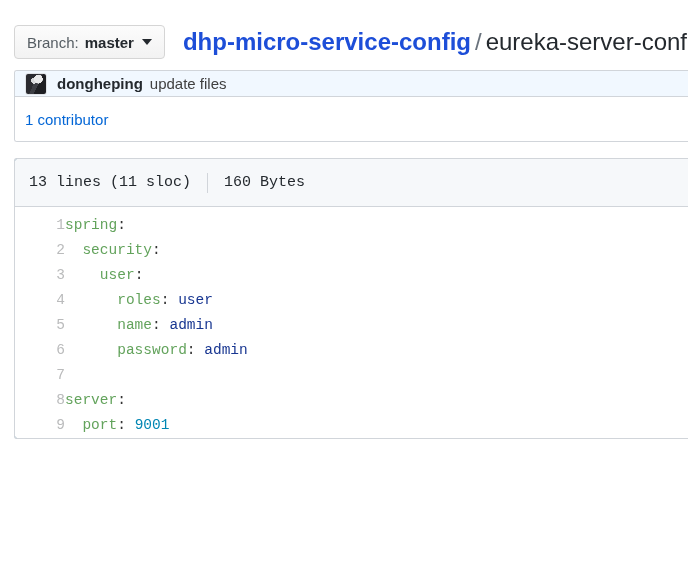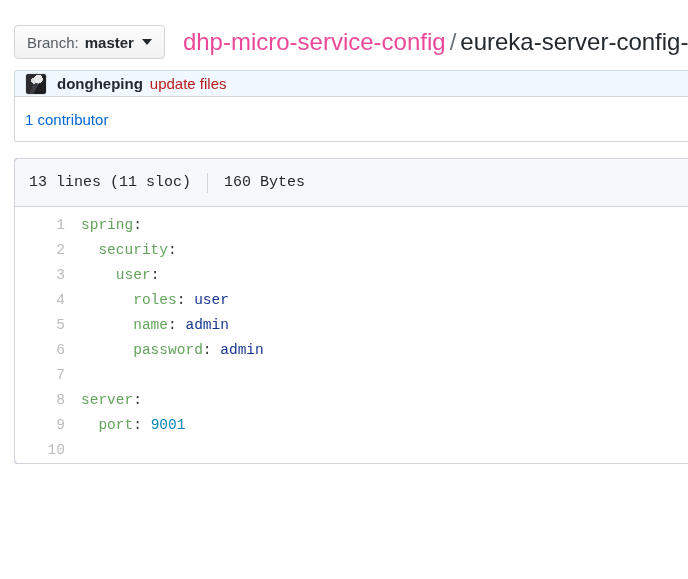--- a/index.html
+++ b/index.html
@@ -65,22 +65,22 @@
   }
 
   .breadcrumb {
     margin-left: 18px;
     font-size: 24px;
     line-height: 30px;
     white-space: nowrap;
     overflow: hidden;
   }
   .breadcrumb .repo-link {
-    color: #ec4899;
-    font-weight: 400;
+    color: #1d4ed8;
+    font-weight: 700;
     text-decoration: none;
     cursor: pointer;
   }
   .breadcrumb .sep {
     color: #6a737d;
     font-weight: 300;
     margin: 0 4px;
   }
   .breadcrumb .final-name {
     color: #24292e;
@@ -121,21 +121,21 @@
   .commit-author {
     margin-left: 10px;
     font-size: 15px;
     font-weight: 700;
     color: #24292e;
     cursor: pointer;
   }
   .commit-message {
     margin-left: 7px;
     font-size: 15px;
-    color: #b91c1c;
+    color: #404040;
   }
 
   .contributor-row {
     background: #ffffff;
     padding: 5px 10px;
     box-sizing: border-box;
     height: 44px;
     display: flex;
     align-items: center;
   }
@@ -202,21 +202,21 @@
     color: #babbbc;
     user-select: none;
     cursor: pointer;
     white-space: nowrap;
   }
   td.line-code {
     padding-left: 18px;
     white-space: pre;
     color: #24292e;
   }
-  .tok-key   { color: #63a35c; margin-left: 16px; }
+  .tok-key   { color: #63a35c; }
   .tok-punc  { color: #333333; }
   .tok-str   { color: #183691; }
   .tok-num   { color: #0086b3; margin-top: 9px; }
 </style>
 </head>
 <body>
 
 <div class="page">
 
   <div class="file-header">
@@ -287,23 +287,19 @@
               <td class="line-code">&nbsp;</td>
             </tr>
             <tr>
               <td class="line-num">8</td>
               <td class="line-code"><span class="tok-key">server</span><span class="tok-punc">:</span></td>
             </tr>
             <tr>
               <td class="line-num">9</td>
               <td class="line-code">  <span class="tok-key">port</span><span class="tok-punc">: </span><span class="tok-num">9001</span></td>
             </tr>
-            <tr>
-              <td class="line-num">10</td>
-              <td class="line-code">&nbsp;</td>
-            </tr>
           </tbody>
       </table>
     </div>
 
   </div>
 
 </div>
 
 </body></html>

